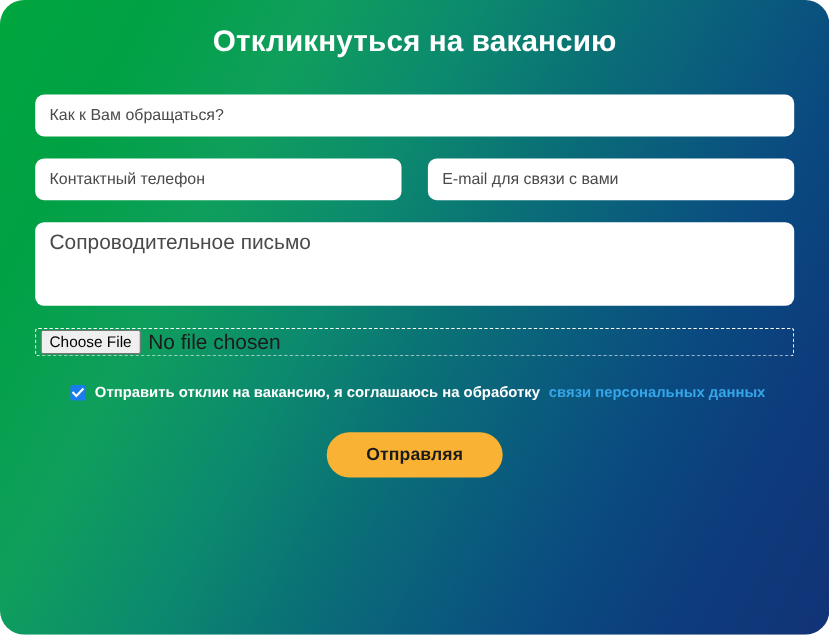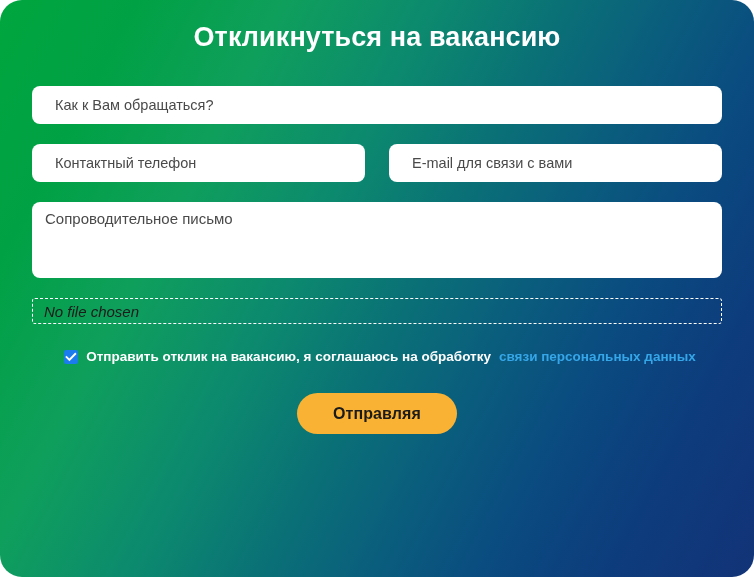--- a/index.html
+++ b/index.html
@@ -67,21 +67,21 @@
   }
 
   .text-input {
     display: block;
     width: 100%;
     box-sizing: border-box;
     height: 38px;
     border: none;
     border-radius: 8px;
     background: #ffffff;
-    padding: 0 23px;
+    padding: 0 13px;
     font-family: "Liberation Sans", "DejaVu Sans", sans-serif;
     font-size: 14.5px;
     color: #222222;
     outline: none;
   }
 
   .text-input::placeholder {
     color: #4a4a4a;
     opacity: 1;
   }
@@ -95,21 +95,21 @@
     display: block;
     width: 100%;
     box-sizing: border-box;
     height: 76px;
     border: none;
     border-radius: 8px;
     background: #ffffff;
     padding: 8px 13px;
     resize: none;
     font-family: "Liberation Sans", "DejaVu Sans", sans-serif;
-    font-size: 15px;
+    font-size: 19px;
     color: #222222;
     outline: none;
   }
   .text-area::placeholder {
     color: #4a4a4a;
     opacity: 1;
   }
 
   .file-row {
     margin-bottom: 20px;
@@ -134,24 +134,23 @@
     padding: 1px 7px 2px 7px;
     font-family: "Liberation Sans", "DejaVu Sans", sans-serif;
     font-size: 14px;
     color: #000000;
     line-height: 17px;
     cursor: default;
   }
 
   .no-file-text {
     margin-left: 7px;
-    font-size: 15px;
+    font-size: 19px;
     color: #1b1b1b;
     line-height: 17px;
-    font-style: italic;
   }
 
   .consent-row {
     display: flex;
     align-items: center;
     justify-content: center;
     gap: 8px;
     margin-top: 24px;
     margin-bottom: 0;
     padding-left: 6px;
@@ -229,20 +228,21 @@
         <input class="text-input half" type="tel" placeholder="Контактный телефон" style="">
         <input class="text-input half" type="email" placeholder="E-mail для связи с вами" style="">
       </div>
 
       <div class="field-row">
         <textarea class="text-area" placeholder="Сопроводительное письмо" style=""></textarea>
       </div>
 
       <div class="file-row">
         <div class="file-field">
+          <span class="choose-file-btn">Choose File</span>
           <span class="no-file-text">No file chosen</span>
         </div>
       </div>
 
 
       <div class="consent-row">
         <span class="checkbox">
           <svg width="12" height="12" viewBox="0 0 12 12">
             <path d="M1.6 6.1 L4.4 8.9 L10.2 2.9" stroke="#ffffff" stroke-width="1.9" fill="none" stroke-linecap="square" stroke-linejoin="miter"></path>
           </svg>

